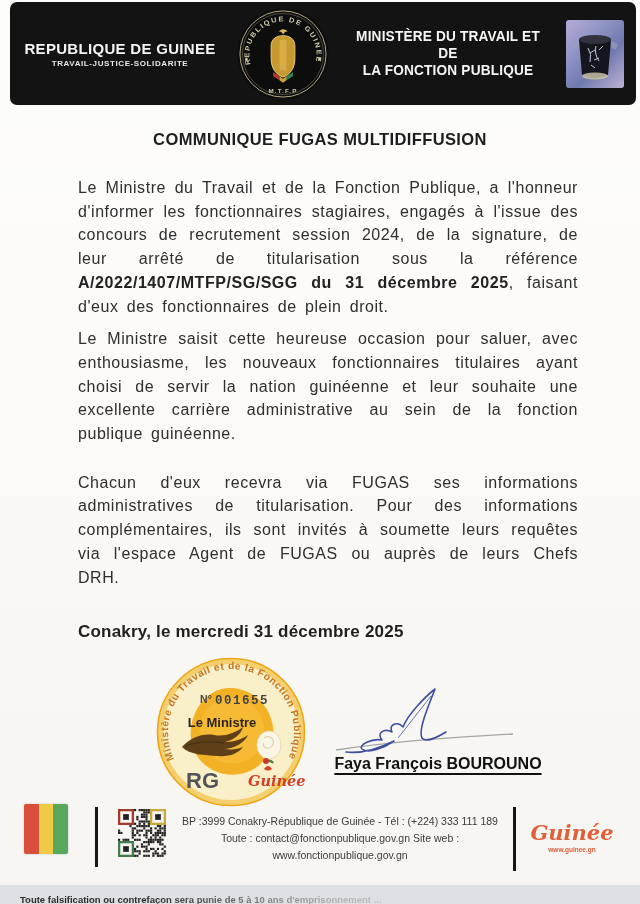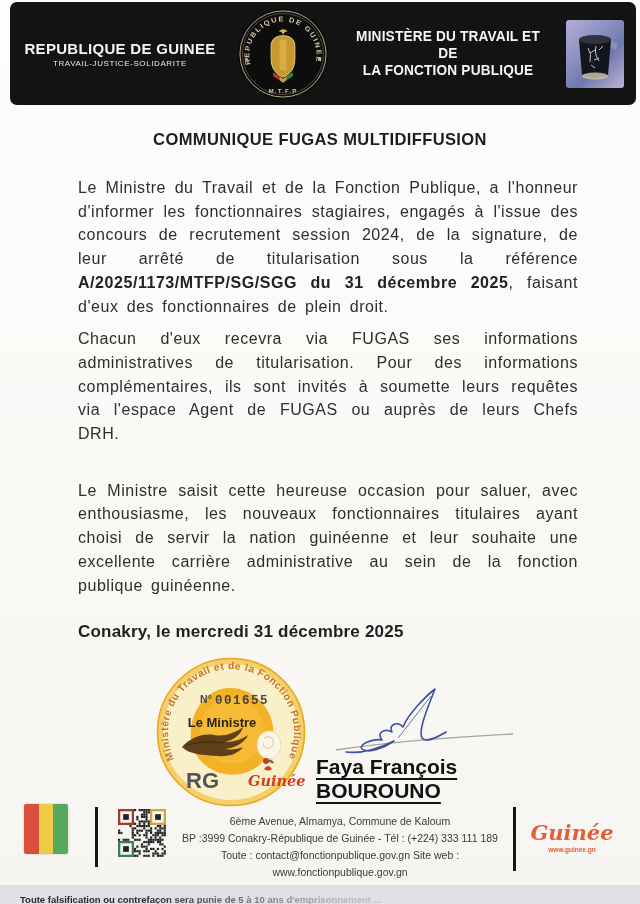--- a/index.html
+++ b/index.html
@@ -7,21 +7,21 @@
   .screen { position:relative; width:640px; height:904px; background:#dfe0e3; overflow:hidden; }
   .page { position:absolute; left:0; top:0; width:640px; height:885px;
           background:linear-gradient(180deg,#fdfdfc 0%,#fbf9f6 55%,#f7f5f1 100%); }
 
   
   .header-band { position:absolute; left:10px; top:2px; right:4px; height:103px;
                  background:#131313; border-radius:7px;
                  display:flex; align-items:center; justify-content:space-between; padding:0 12px; }
   .hdr-left { width:196px; text-align:center; color:#f4f4f2; }
   .hdr-left .rep { font-size:15px; font-weight:bold; letter-spacing:.3px; }
-  .hdr-left .motto { font-size:8px; font-weight:normal; letter-spacing:.6px; margin-top:2px; color:#e8e8e6; }
+  .hdr-left .motto { font-size:8px; font-weight:bold; letter-spacing:.6px; margin-top:2px; color:#e8e8e6; }
   .seal-wrap { width:94px; height:94px; flex:0 0 auto; }
   .hdr-ministry { width:200px; text-align:center; color:#f5f5f3; font-weight:bold;
                   font-size:14.5px; line-height:17px; letter-spacing:.2px; transform:scaleX(.94); }
   .holo { width:58px; height:68px; border-radius:3px; flex:0 0 auto;
           background:linear-gradient(135deg,#b7aad6 0%,#8d93c4 35%,#6f79ae 62%,#bfb3d7 100%);
           display:flex; align-items:center; justify-content:center; }
 
   
   .doc-title { position:absolute; left:0; top:130px; width:100%; text-align:center;
                font-size:16.5px; font-weight:bold; letter-spacing:.4px; color:#1d1d1d; }
@@ -30,22 +30,22 @@
           letter-spacing:.55px; word-spacing:3.2px; }
   .para.p1 { margin-bottom:9px; }
   .para.p2 { margin-bottom:33px; }
   .para.p3 { margin-bottom:25px; }
   .para b { color:#222; }
   .dateline { font-size:17px; font-weight:bold; color:#1f1f1f; letter-spacing:.2px; }
 
   
   .stamp { position:absolute; left:156px; top:657px; width:150px; height:150px; opacity:.97; }
   .signature { position:absolute; left:328px; top:688px; width:212px; height:72px; }
-  .sig-name { position:absolute; left:316px; top:755px; width:244px; 
-              font-size:21px; font-weight:bold; color:#111;
+  .sig-name { position:absolute; left:316px; top:755px; width:244px; text-align:center;
+              font-size:16px; font-weight:bold; color:#111;
               text-decoration:underline; text-decoration-thickness:2px; text-underline-offset:4px; }
 
   
   .flag { position:absolute; left:24px; top:804px; width:44px; height:50px; display:flex;
           border-radius:2px; overflow:hidden; box-shadow:0 0 2px rgba(0,0,0,.25); }
   .flag div { flex:1; }
   .fdiv { position:absolute; width:3px; height:60px; background:#161616; top:807px; }
   .fdiv.d1 { left:95px; } .fdiv.d2 { left:513px; height:64px; }
   .qr { position:absolute; left:118px; top:809px; width:48px; height:48px; }
   .addr { position:absolute; left:172px; top:813px; width:336px; text-align:center;
@@ -112,23 +112,23 @@
               <path d="M30,26 q-2,8 3,15"></path>
             <path d="M33,30 l4,-4 M24,33 l5,-3 M28,40 l5,-2 M25,45 l4,3"></path>
           </g>
         </svg>
       </div>
     </div>
 
     <div class="doc-title">COMMUNIQUE FUGAS MULTIDIFFUSION</div>
 
     <div class="text-col">
-      <p class="para p1"><span>Le Ministre du Travail et de la Fonction Publique, a l'honneur d'informer les fonctionnaires stagiaires, engagés à l'issue des concours de recrutement session 2024, de la signature, de leur arrêté de titularisation sous la référence </span><b>A/2025/1173/MTFP/SG/SGG du 31 décembre 2025</b><span>, faisant d'eux des fonctionnaires de plein droit.</span></p>
+      <p class="para p1"><span>Le Ministre du Travail et de la Fonction Publique, a l'honneur d'informer les fonctionnaires stagiaires, engagés à l'issue des concours de recrutement session 2024, de la signature, de leur arrêté de titularisation sous la référence </span><b>A/2022/1407/MTFP/SG/SGG du 31 décembre 2025</b><span>, faisant d'eux des fonctionnaires de plein droit.</span></p>
+      <p class="para p3">Le Ministre saisit cette heureuse occasion pour saluer, avec enthousiasme, les nouveaux fonctionnaires titulaires ayant choisi de servir la nation guinéenne et leur souhaite une excellente carrière administrative au sein de la fonction publique guinéenne.</p>
       <p class="para p2">Chacun d'eux recevra via FUGAS ses informations administratives de titularisation. Pour des informations complémentaires, ils sont invités à soumette leurs requêtes via l'espace Agent de FUGAS ou auprès de leurs Chefs DRH.</p>
-      <p class="para p3">Le Ministre saisit cette heureuse occasion pour saluer, avec enthousiasme, les nouveaux fonctionnaires titulaires ayant choisi de servir la nation guinéenne et leur souhaite une excellente carrière administrative au sein de la fonction publique guinéenne.</p>
       <div class="dateline">Conakry, le mercredi 31 décembre 2025</div>
     </div>
 
     <svg class="stamp" viewBox="0 0 150 150">
       <defs>
           <path id="stampArc" d="M 19,104 A 63,63 0 1 1 131,104" fill="none"></path>
         </defs>
       <circle cx="75" cy="75" r="73.5" fill="#F5CE6A" stroke="#EBA50F" stroke-width="1.6"></circle>
       <circle cx="75" cy="75" r="68" fill="#FAEFC8"></circle>
       <path d="M75,31 C98,32 114,49 117,70 C120,93 106,113 84,117 C60,121 38,106 35,82 C32,57 50,30 75,31 Z" fill="#F3B01F"></path>
@@ -318,21 +318,20 @@
           <rect x="24" y="40" width="1.9" height="1.9"></rect>
           <rect x="26" y="40" width="1.9" height="1.9"></rect>
           <rect x="30" y="40" width="1.9" height="1.9"></rect>
           <rect x="34" y="40" width="1.9" height="1.9"></rect>
           <rect x="36" y="40" width="1.9" height="1.9"></rect>
           <rect x="38" y="40" width="1.9" height="1.9"></rect>
         </g>
       </svg>
 
     <div class="addr">
-      <div>6ème Avenue, Almamya, Commune de Kaloum</div>
       <div>BP :3999 Conakry-République de Guinée - Tél : (+224) 333 111 189</div>
       <div>Toute : contact@fonctionpublique.gov.gn Site web : www.fonctionpublique.gov.gn</div>
     </div>
 
     <div class="fdiv d2"></div>
 
     <div class="brand">
       <div class="bn">Guinée</div>
       <div class="bu">www.guinee.gn</div>
     </div>

